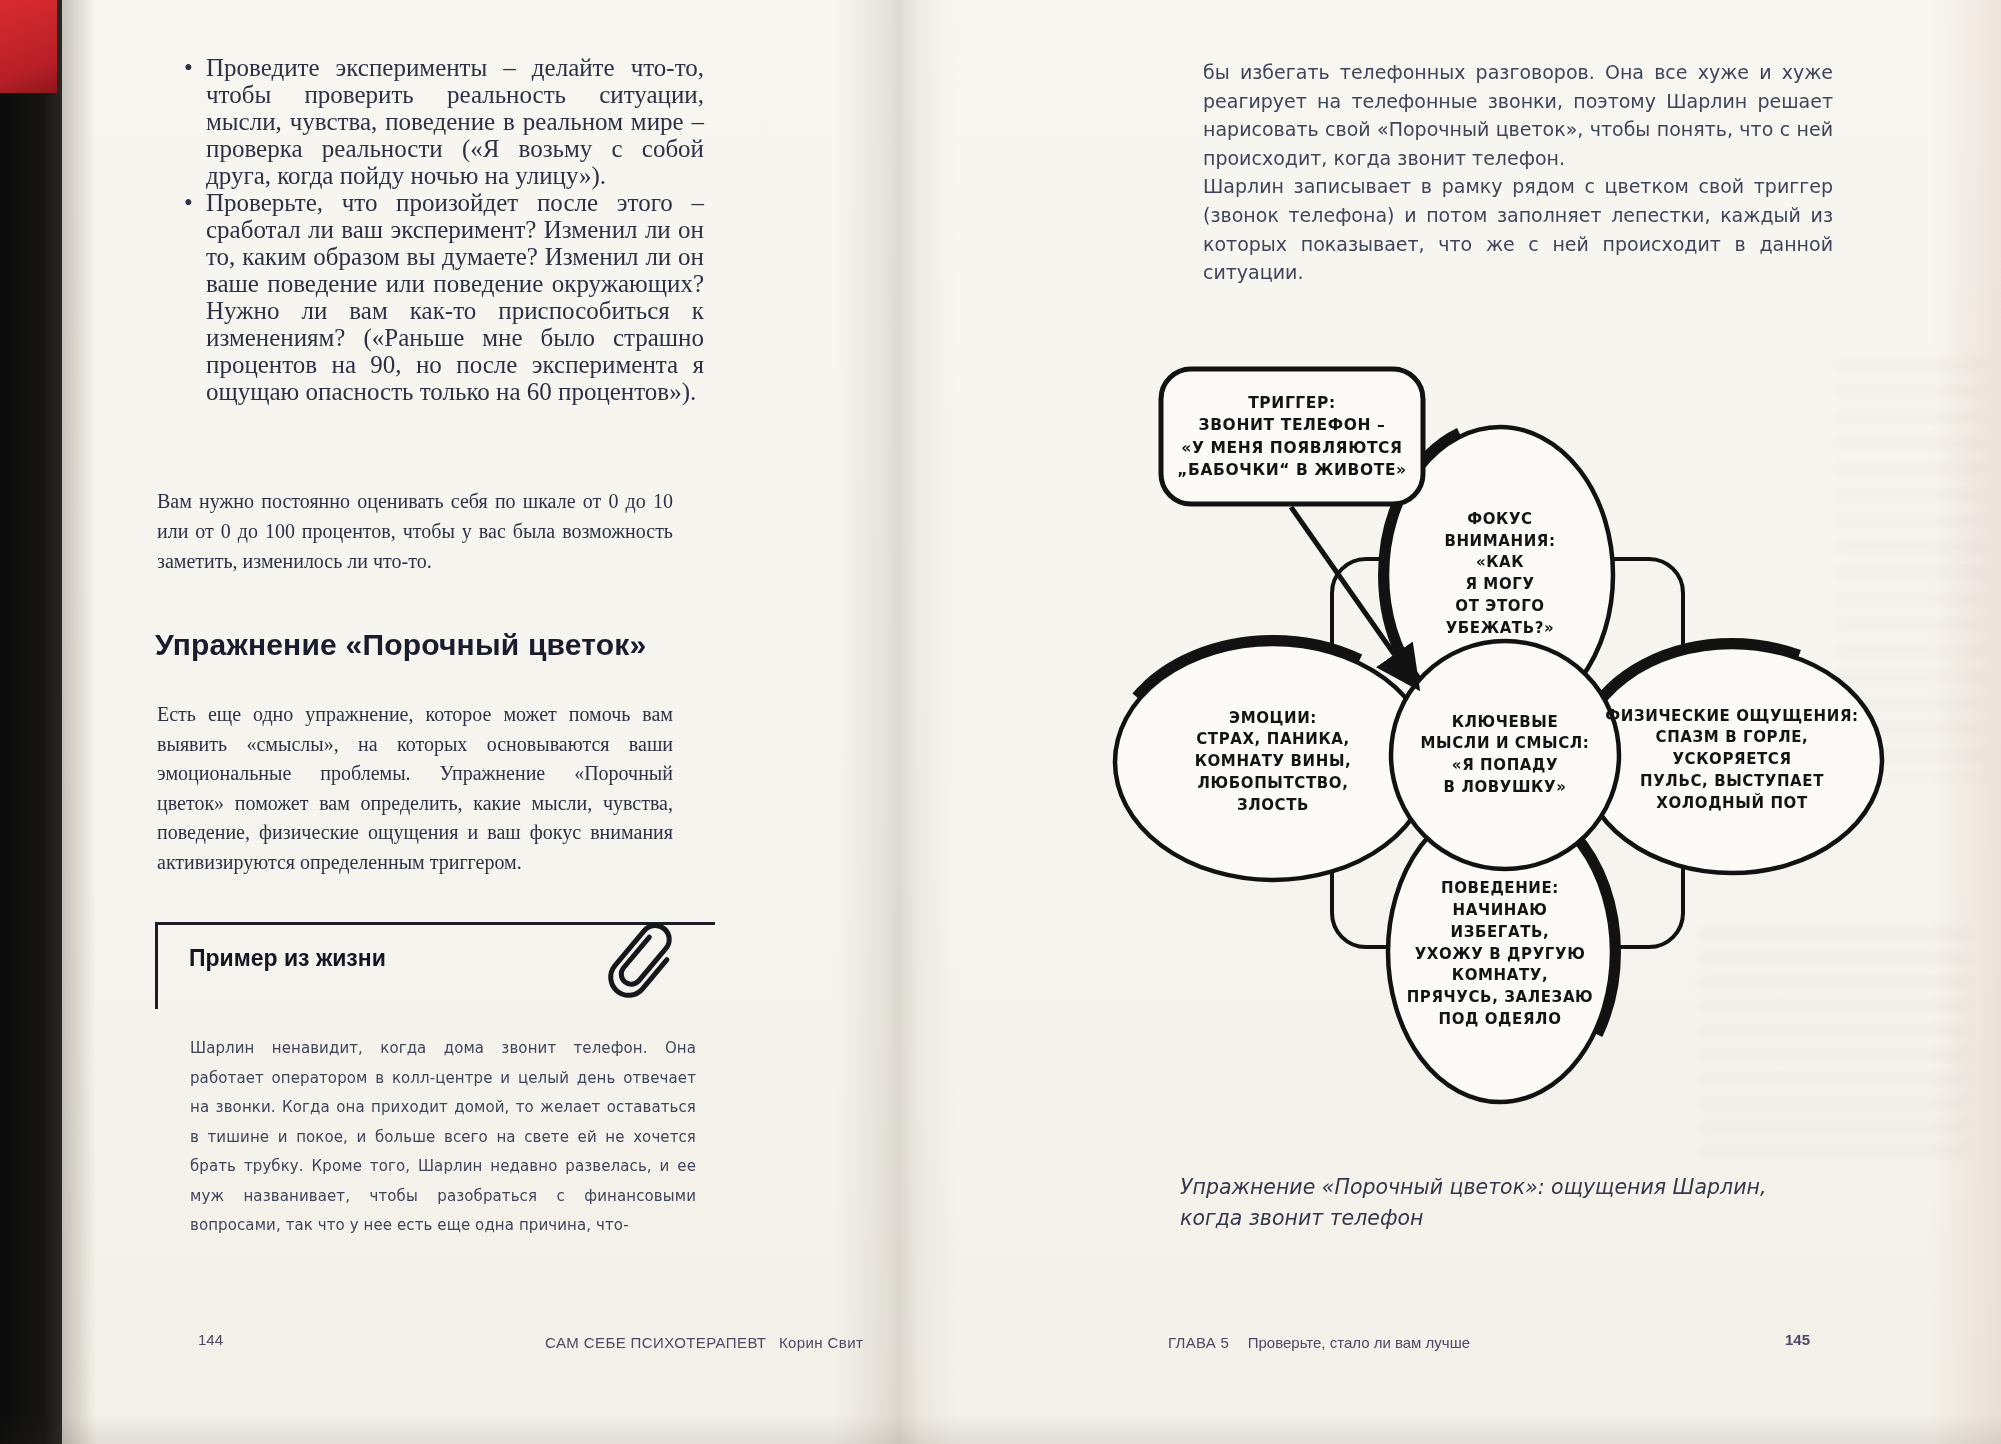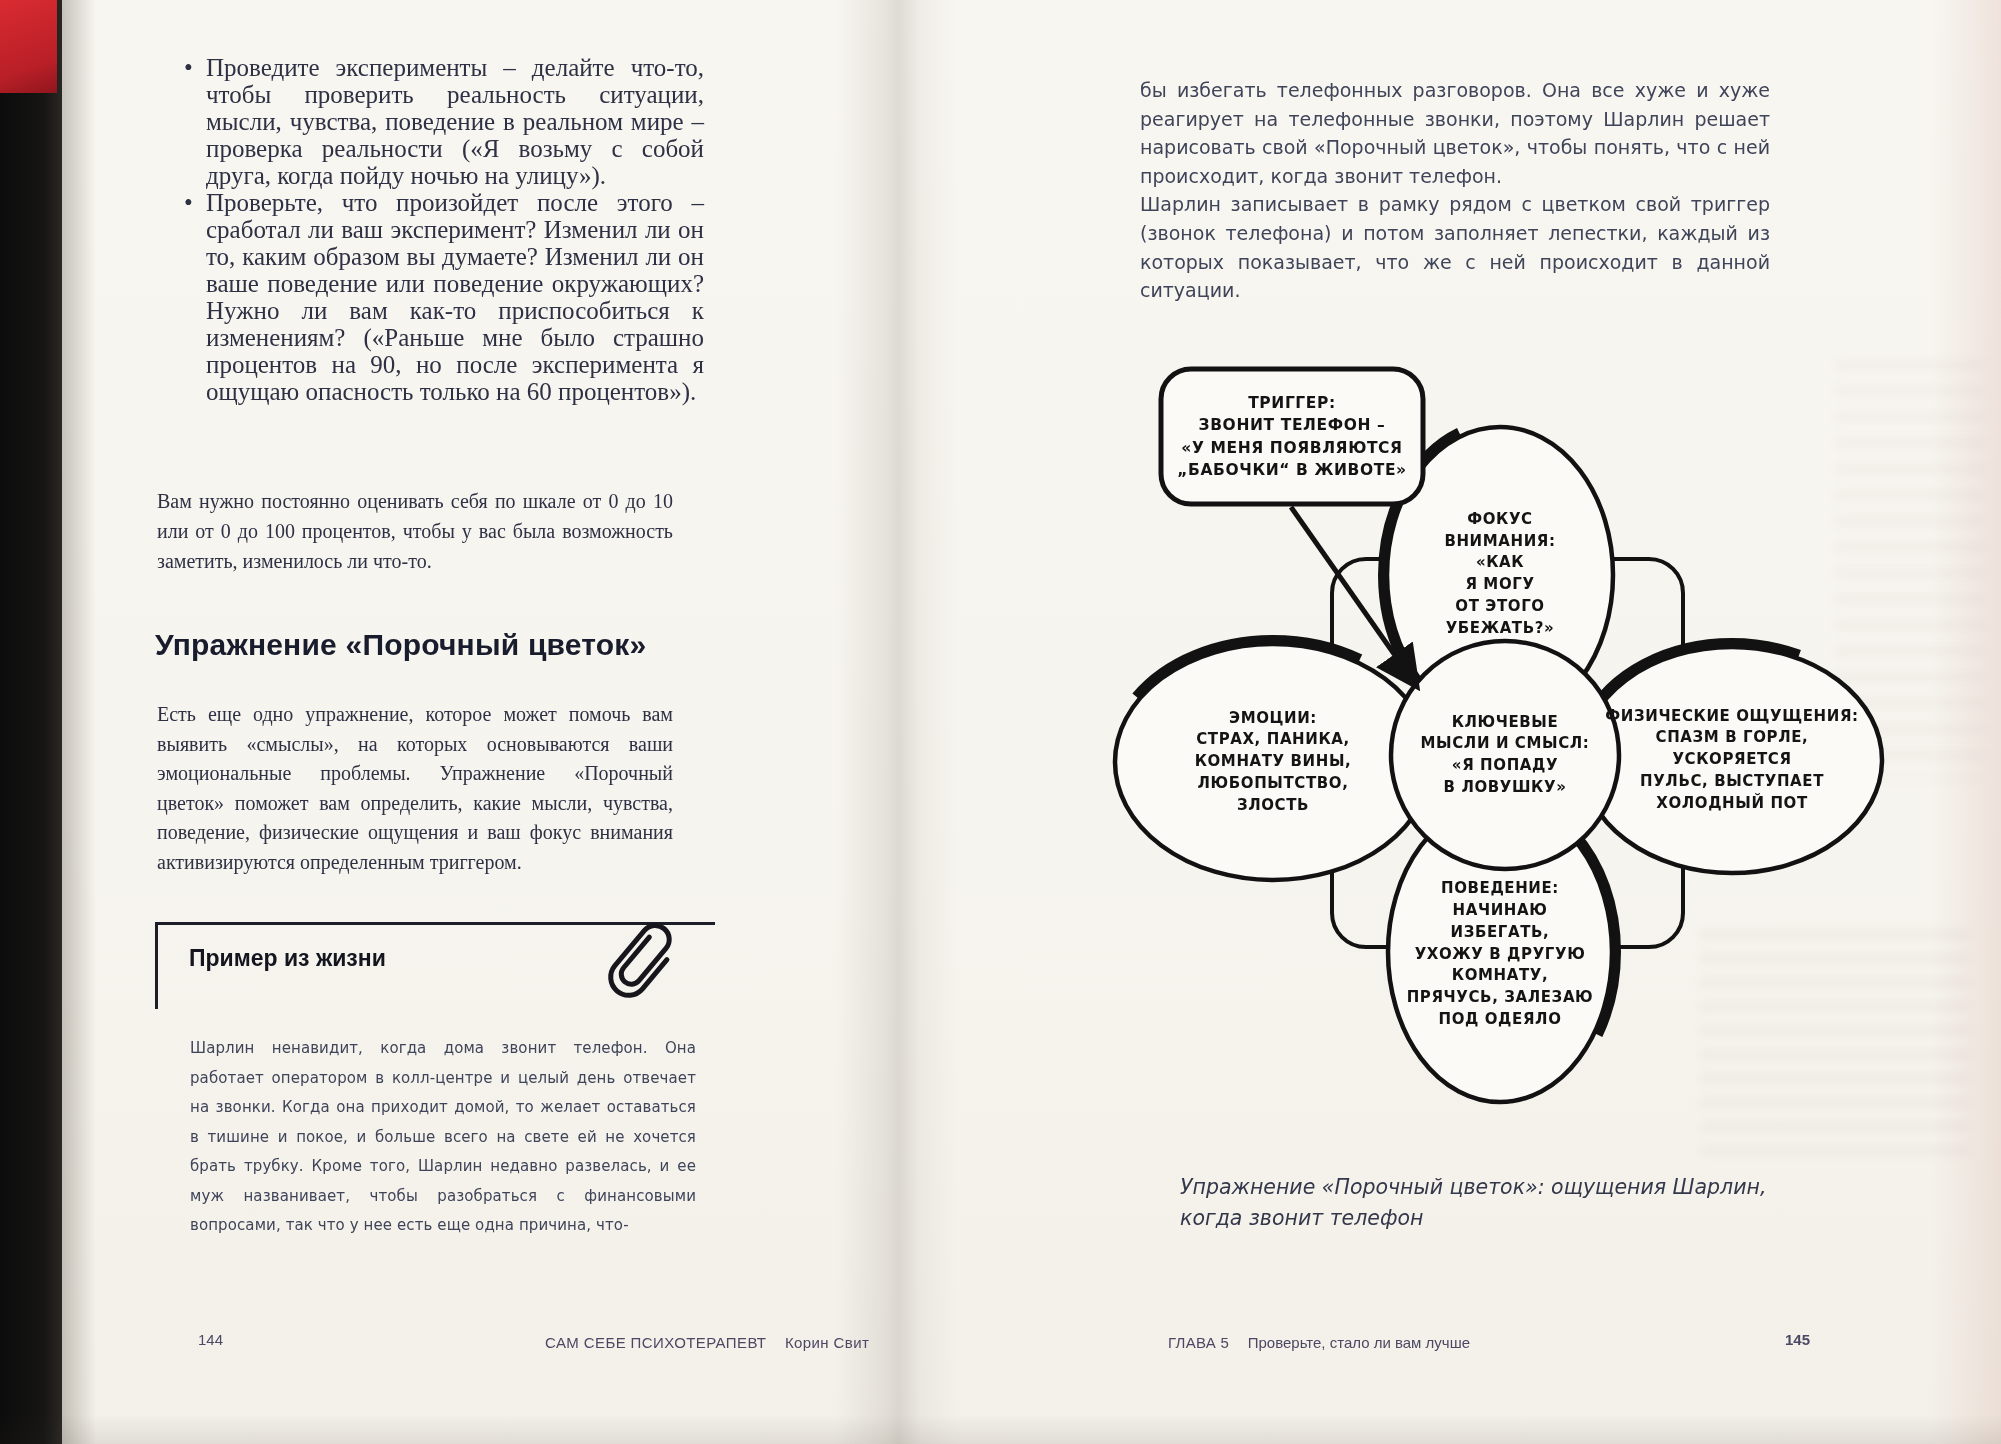--- a/index.html
+++ b/index.html
@@ -43,24 +43,24 @@
   .para-intro{left:157px;top:700px;width:516px;font-size:20px;line-height:29.5px;}
   .example-box{left:155px;top:922px;width:560px;height:86px;
     border-top:3px solid #1c1d26;}
   .example-box .vline{position:absolute;left:0;top:0;width:3px;height:84px;background:#1c1d26;}
   .example-title{position:absolute;left:34px;top:20px;font-size:23px;font-weight:700;color:#14151f;}
   .paperclip{position:absolute;left:446px;top:-4px;width:76px;height:88px;}
   .example-text{left:190px;top:1034px;width:506px;font-size:15px;line-height:29.5px;letter-spacing:.1px;}
   .footer{font-size:15px;color:#4c4864;}
   .pg-left{left:198px;top:1331px;}
   .foot-book{left:545px;top:1334px;letter-spacing:.4px;}
-  .foot-book .author{margin-left:14px;}
+  .foot-book .author{margin-left:8px;}
 
   
-  .rp-text{left:1140px;top:58px;width:630px;font-size:19px;line-height:28.6px;margin-top:18px;}
+  .rp-text{left:1203px;top:58px;width:630px;font-size:19px;line-height:28.6px;}
   .rp-text p{margin:0;}
   .caption{left:1180px;top:1172px;width:630px;font-style:italic;font-size:20.5px;line-height:31px;color:#33374a;}
   .foot-chapter{left:1168px;top:1334px;letter-spacing:.3px;}
   .foot-chapter .chtitle{margin-left:14px;letter-spacing:0;}
   .pg-right{left:1785px;top:1331px;font-weight:700;}
 
   
   .diagram{left:1095px;top:345px;width:800px;height:790px;}
   .diagram svg{position:absolute;left:0;top:0;}
   .dlabel{position:absolute;display:flex;align-items:center;justify-content:center;

